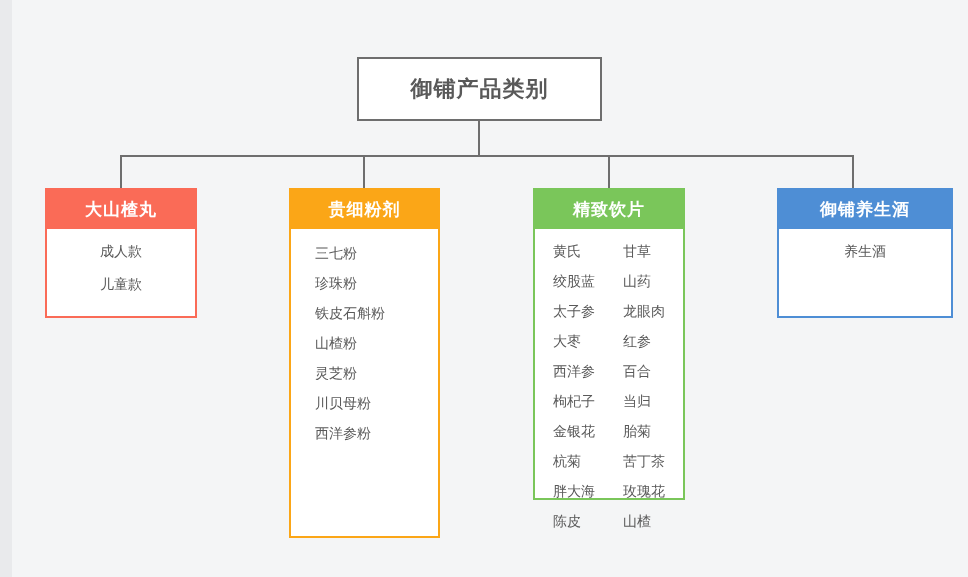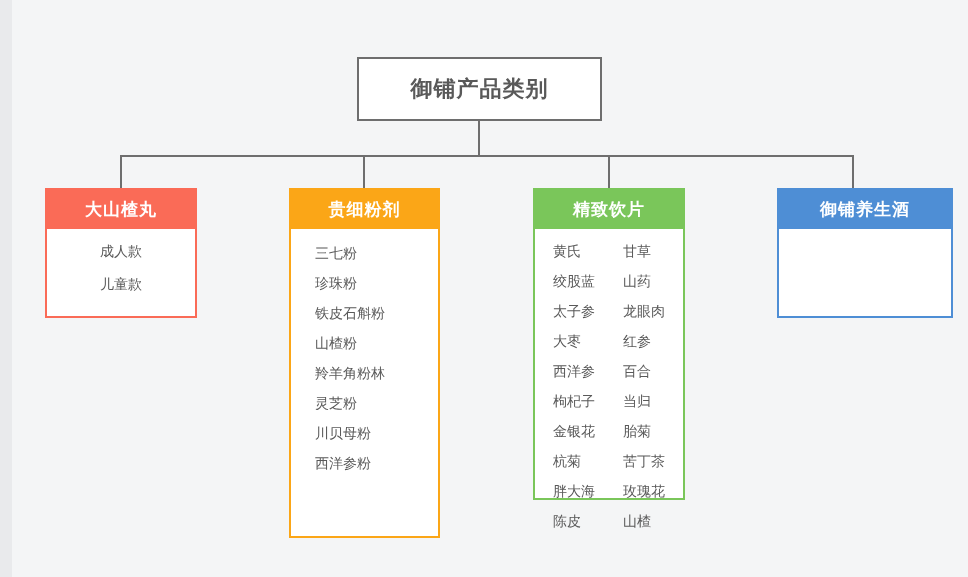--- a/index.html
+++ b/index.html
@@ -76,21 +76,20 @@
 
   <div class="branch" style="left: 277px; top: 188px; width: 151px; height: 350px; --accent: #FBA617;">
     <div class="branch-header">
       <span>贵细粉剂</span>
     </div>
     <div class="branch-body items-left">
       <div class="item">三七粉</div>
       <div class="item">珍珠粉</div>
       <div class="item">铁皮石斛粉</div>
       <div class="item">山楂粉</div>
-      <div class="item">羚羊角粉林</div>
       <div class="item">灵芝粉</div>
       <div class="item">川贝母粉</div>
       <div class="item">西洋参粉</div>
     </div>
   </div>
 
   <div class="branch" style="left: 521px; top: 188px; width: 152px; height: 312px; --accent: #7AC65A;">
     <div class="branch-header">
       <span>精致饮片</span>
     </div>
@@ -119,15 +118,18 @@
         <div class="item">玫瑰花</div>
         <div class="item">山楂</div>
       </div>
     </div>
   </div>
 
   <div class="branch" style="left: 765px; top: 188px; width: 176px; height: 130px; --accent: #4E8ED5;">
     <div class="branch-header">
       <span>御铺养生酒</span>
     </div>
+    <div class="branch-body items-center">
+      <div class="item">养生酒</div>
+    </div>
   </div>
 
 </div>
 
 </body></html>

